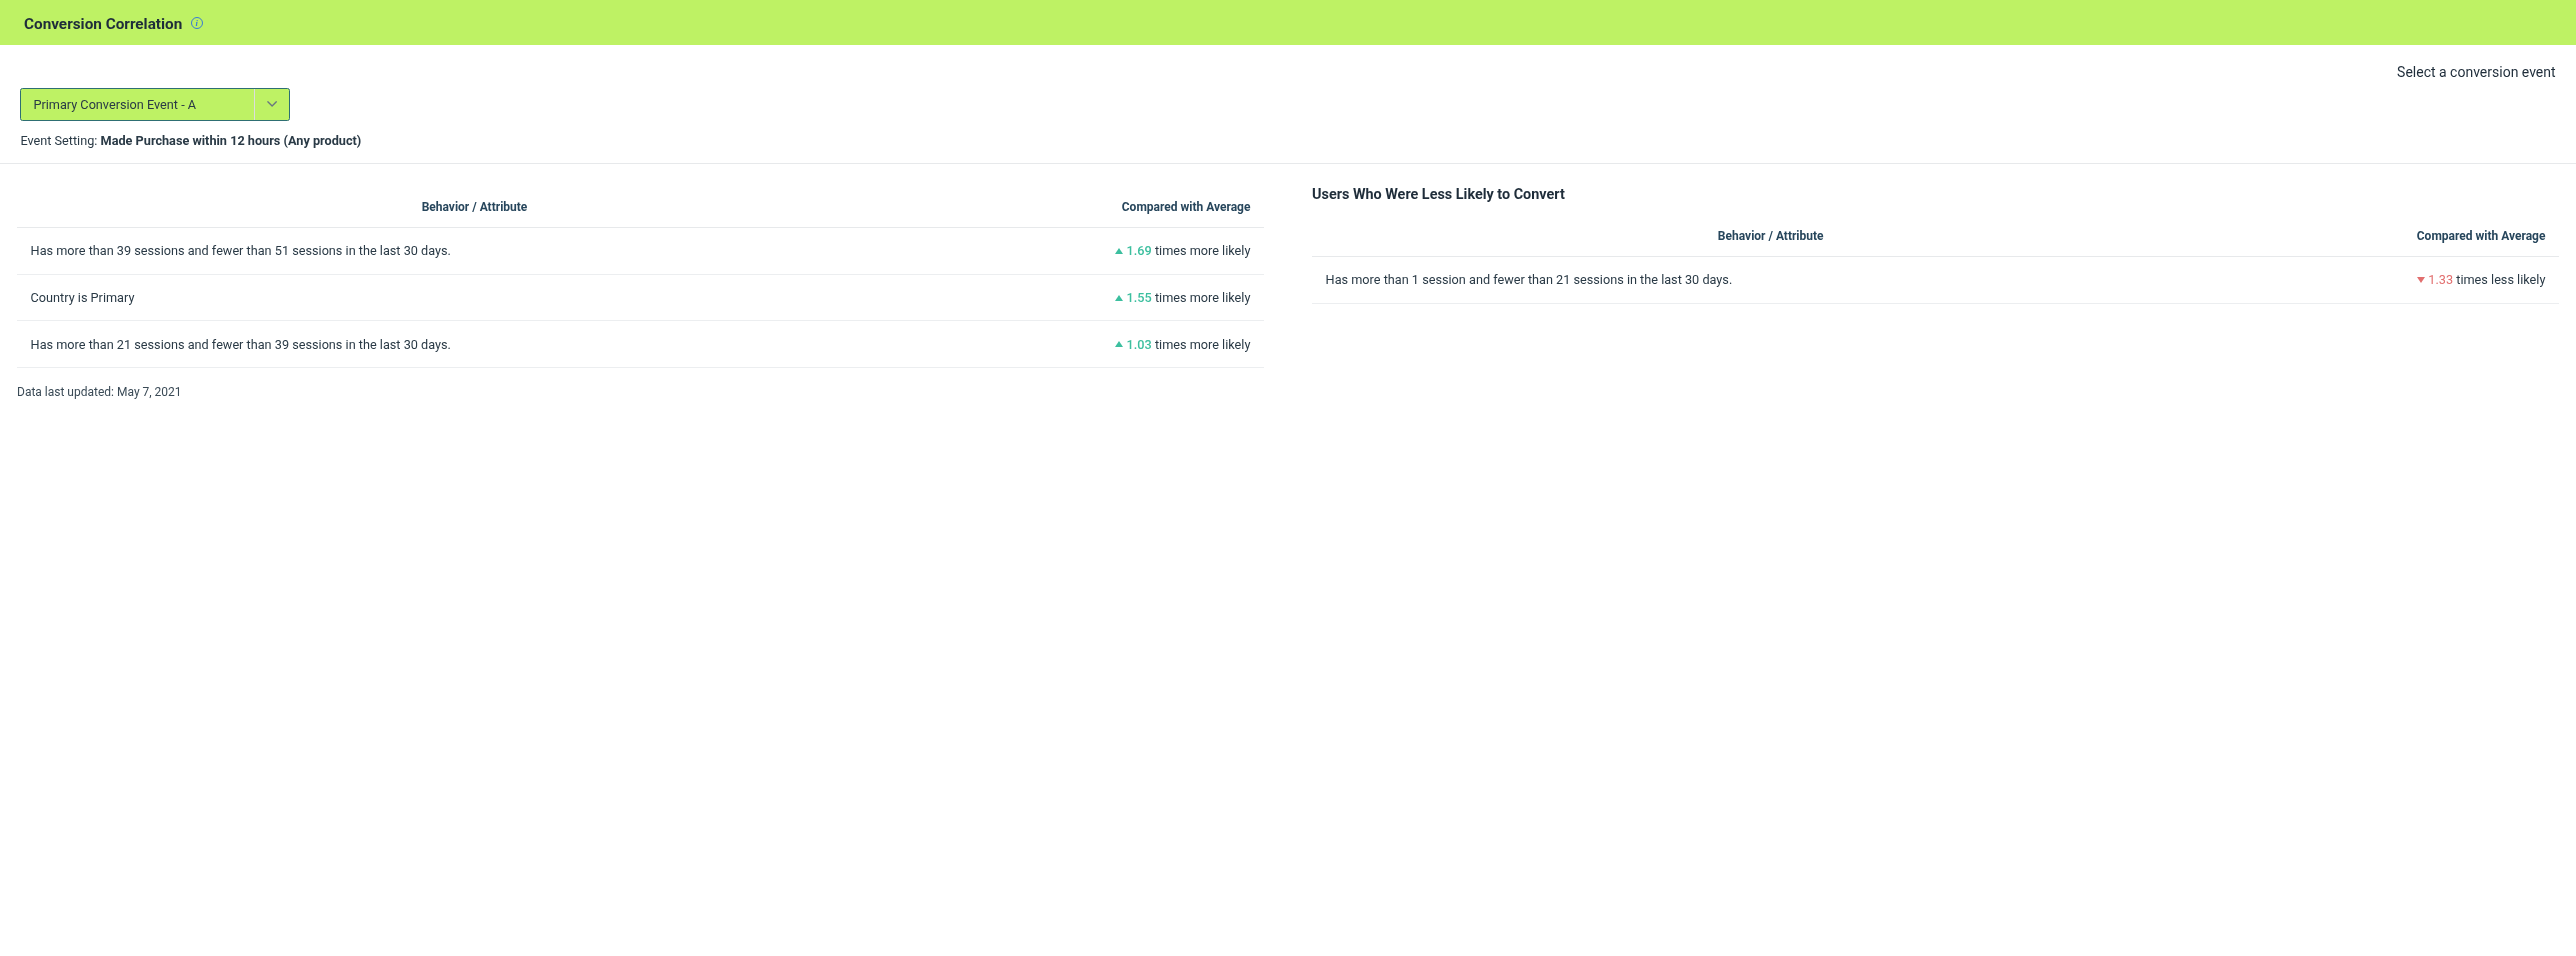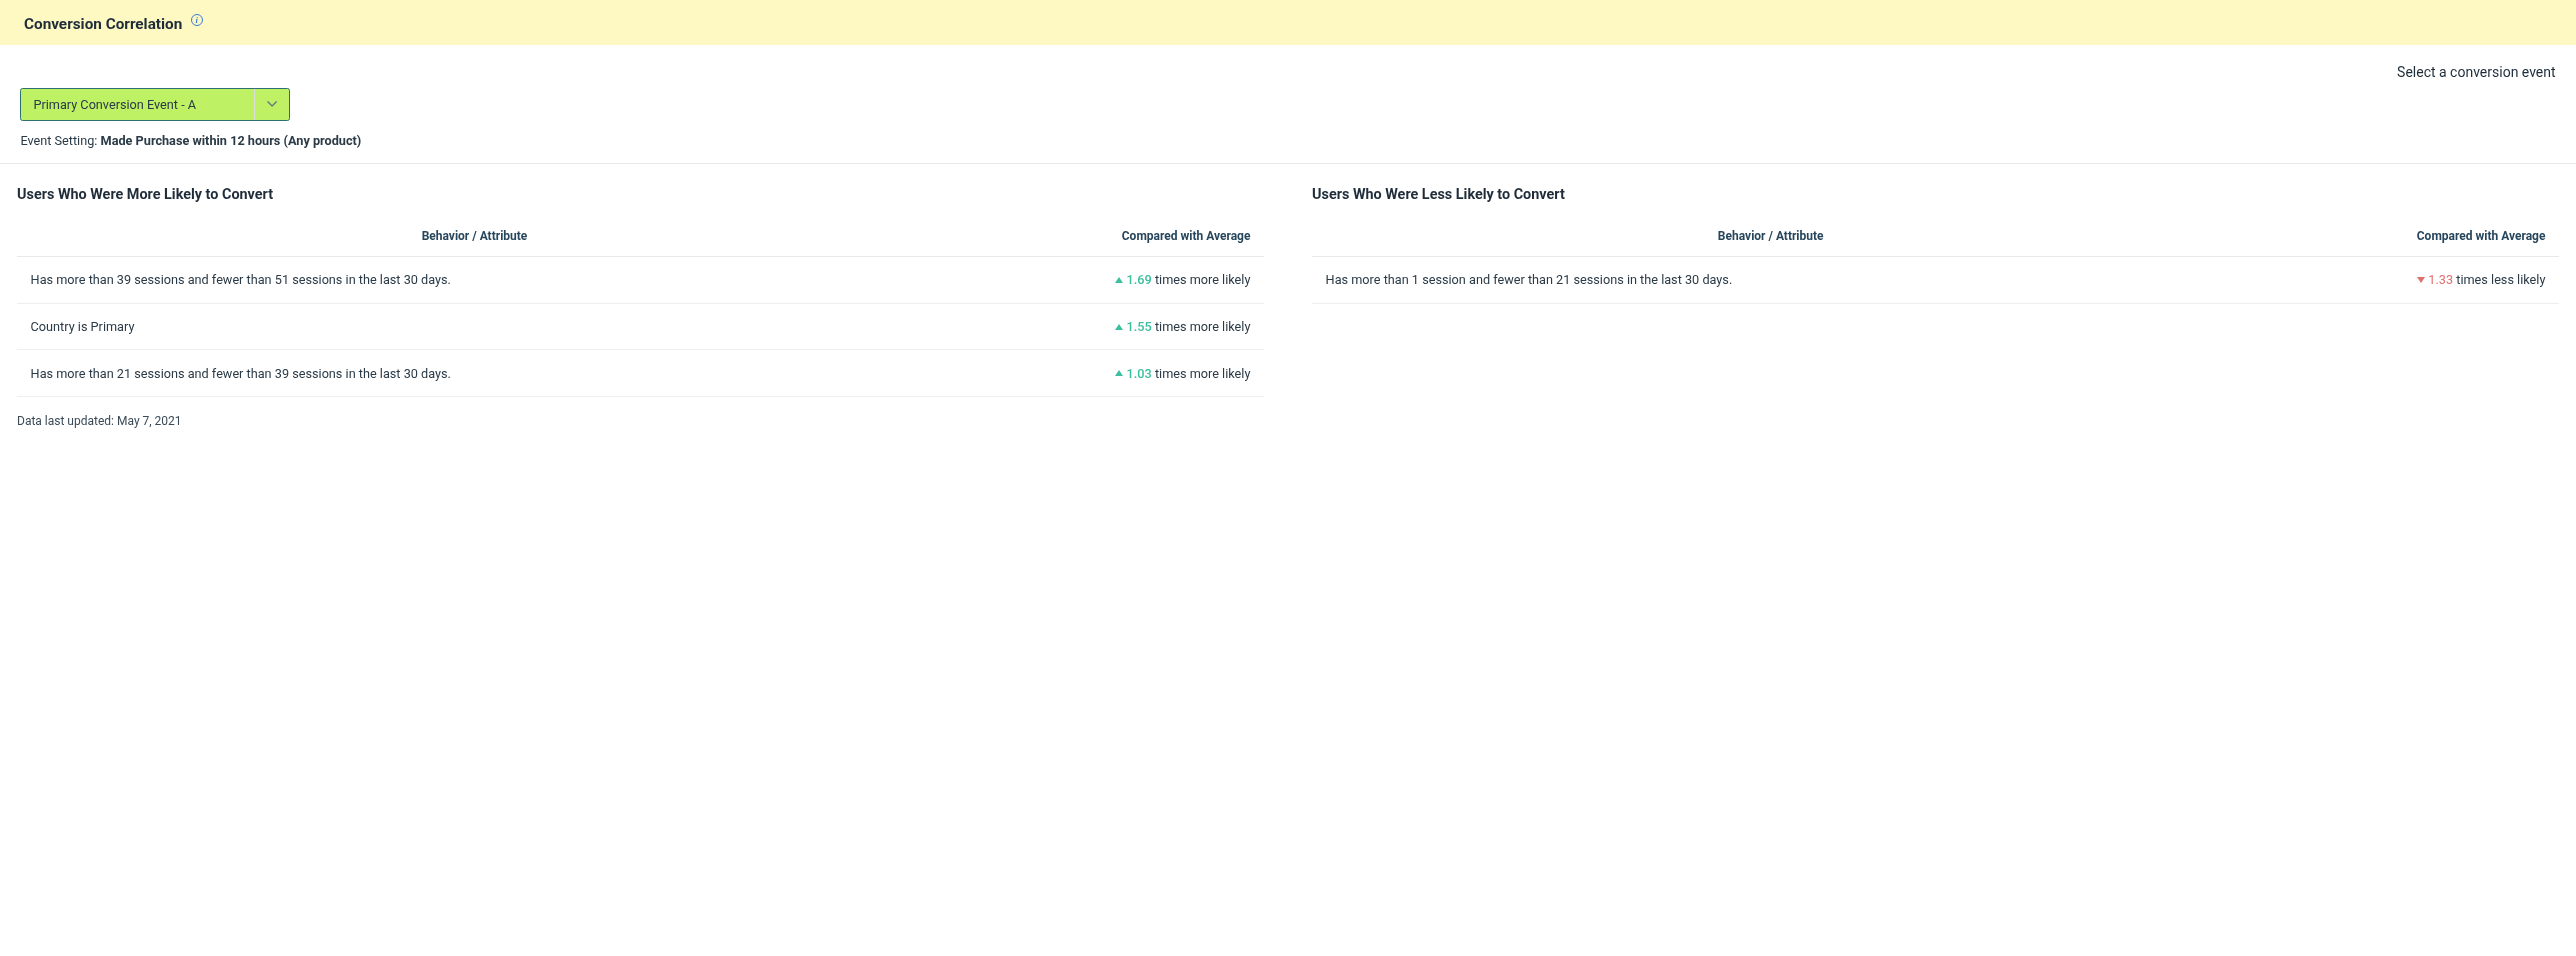--- a/index.html
+++ b/index.html
@@ -4,24 +4,24 @@
 <style>
   * { box-sizing: border-box; }
   html, body {
     margin: 0; padding: 0;
     font-family: -apple-system, BlinkMacSystemFont, "Segoe UI", Roboto, "Helvetica Neue", Arial, sans-serif;
     color: #1f2d3a;
     background: #fff;
     font-size: 12.7px;
   }
   .header-bar {
-    background: #fef9c3;
+    background: #bef264;
     padding: 15.3px 24px 12px 24px;
     display: flex;
-    align-items: flex-start;
+    align-items: center;
   }
   .header-title {
     font-size: 15.3px;
     font-weight: 700;
     color: #1f2d3a;
     margin: 0;
   }
   .info-icon {
     display: inline-flex;
     width: 12px; height: 12px;
@@ -155,21 +155,20 @@
   </div>
 
   <p class="event-setting-line">
     <span>Event Setting: </span><span class="bold">Made Purchase within 12 hours (Any product)</span>
   </p>
 </div>
 
 <div class="panels">
 
   <div class="panel">
-    <h3 class="panel-title">Users Who Were More Likely to Convert</h3>
     <table class="corr">
       <thead>
         <tr>
           <th>Behavior / Attribute</th>
           <th class="right">Compared with Average</th>
         </tr>
       </thead>
       <tbody>
         <tr>
           <td>Has more than 39 sessions and fewer than 51 sessions in the last 30 days.</td>

